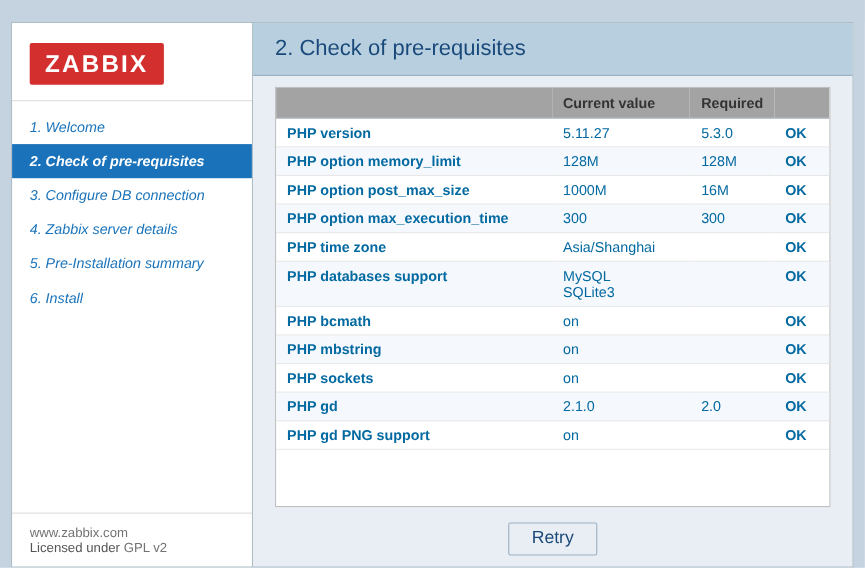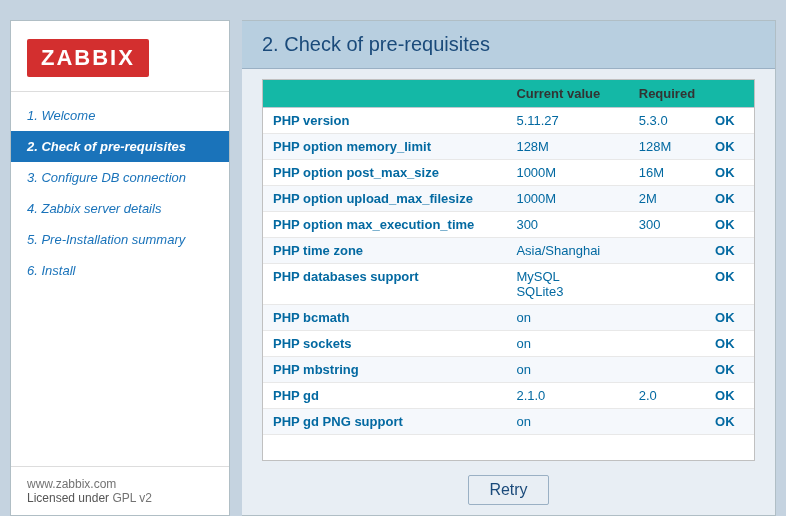--- a/index.html
+++ b/index.html
@@ -20,21 +20,21 @@
       background: #c5d3e0;
     }
     .top-bar {
       background: #c5d3e0;
       height: 20px;
     }
     .main-layout {
       display: flex;
       flex: 1;
       padding: 0 10px 0 10px;
-      gap: 12px;
+      gap: 0;
     }
     
     .sidebar {
       width: 220px;
       background: #fff;
       border: 1px solid #b0bec5;
       display: flex;
       flex-direction: column;
       flex-shrink: 0;
     }
@@ -114,21 +114,21 @@
       overflow-y: auto;
       border: 1px solid #c0c0c0;
       background: #fff;
       position: relative;
     }
     .prereq-table {
       width: 100%;
       border-collapse: collapse;
     }
     .prereq-table thead tr {
-      background: #14b8a6;
+      background: #a3a3a3;
     }
     .prereq-table thead th {
       padding: 6px 10px;
       text-align: left;
       font-weight: bold;
       color: #333;
       font-size: 13px;
       border-bottom: 1px solid #c0c8d0;
     }
     .prereq-table thead th:first-child {
@@ -241,26 +241,20 @@
                   <td>128M</td>
                   <td class="status-ok">OK</td>
                 </tr>
                 <tr>
                   <td class="param-name">PHP option post_max_size</td>
                   <td>1000M</td>
                   <td>16M</td>
                   <td class="status-ok">OK</td>
                 </tr>
                 <tr>
-                  <td class="param-name">PHP option upload_max_filesize</td>
-                  <td>1000M</td>
-                  <td>2M</td>
-                  <td class="status-ok">OK</td>
-                </tr>
-                <tr>
                   <td class="param-name">PHP option max_execution_time</td>
                   <td>300</td>
                   <td>300</td>
                   <td class="status-ok">OK</td>
                 </tr>
                 <tr>
                   <td class="param-name">PHP time zone</td>
                   <td>Asia/Shanghai</td>
                   <td></td>
                   <td class="status-ok">OK</td>
@@ -274,27 +268,27 @@
                   <td></td>
                   <td class="status-ok">OK</td>
                 </tr>
                 <tr>
                   <td class="param-name">PHP bcmath</td>
                   <td>on</td>
                   <td></td>
                   <td class="status-ok">OK</td>
                 </tr>
                 <tr>
+                  <td class="param-name">PHP mbstring</td>
+                  <td>on</td>
+                  <td></td>
+                  <td class="status-ok">OK</td>
+                </tr>
+                <tr>
                   <td class="param-name">PHP sockets</td>
-                  <td>on</td>
-                  <td></td>
-                  <td class="status-ok">OK</td>
-                </tr>
-                <tr>
-                  <td class="param-name">PHP mbstring</td>
                   <td>on</td>
                   <td></td>
                   <td class="status-ok">OK</td>
                 </tr>
                 <tr>
                   <td class="param-name">PHP gd</td>
                   <td>2.1.0</td>
                   <td>2.0</td>
                   <td class="status-ok">OK</td>
                 </tr>

